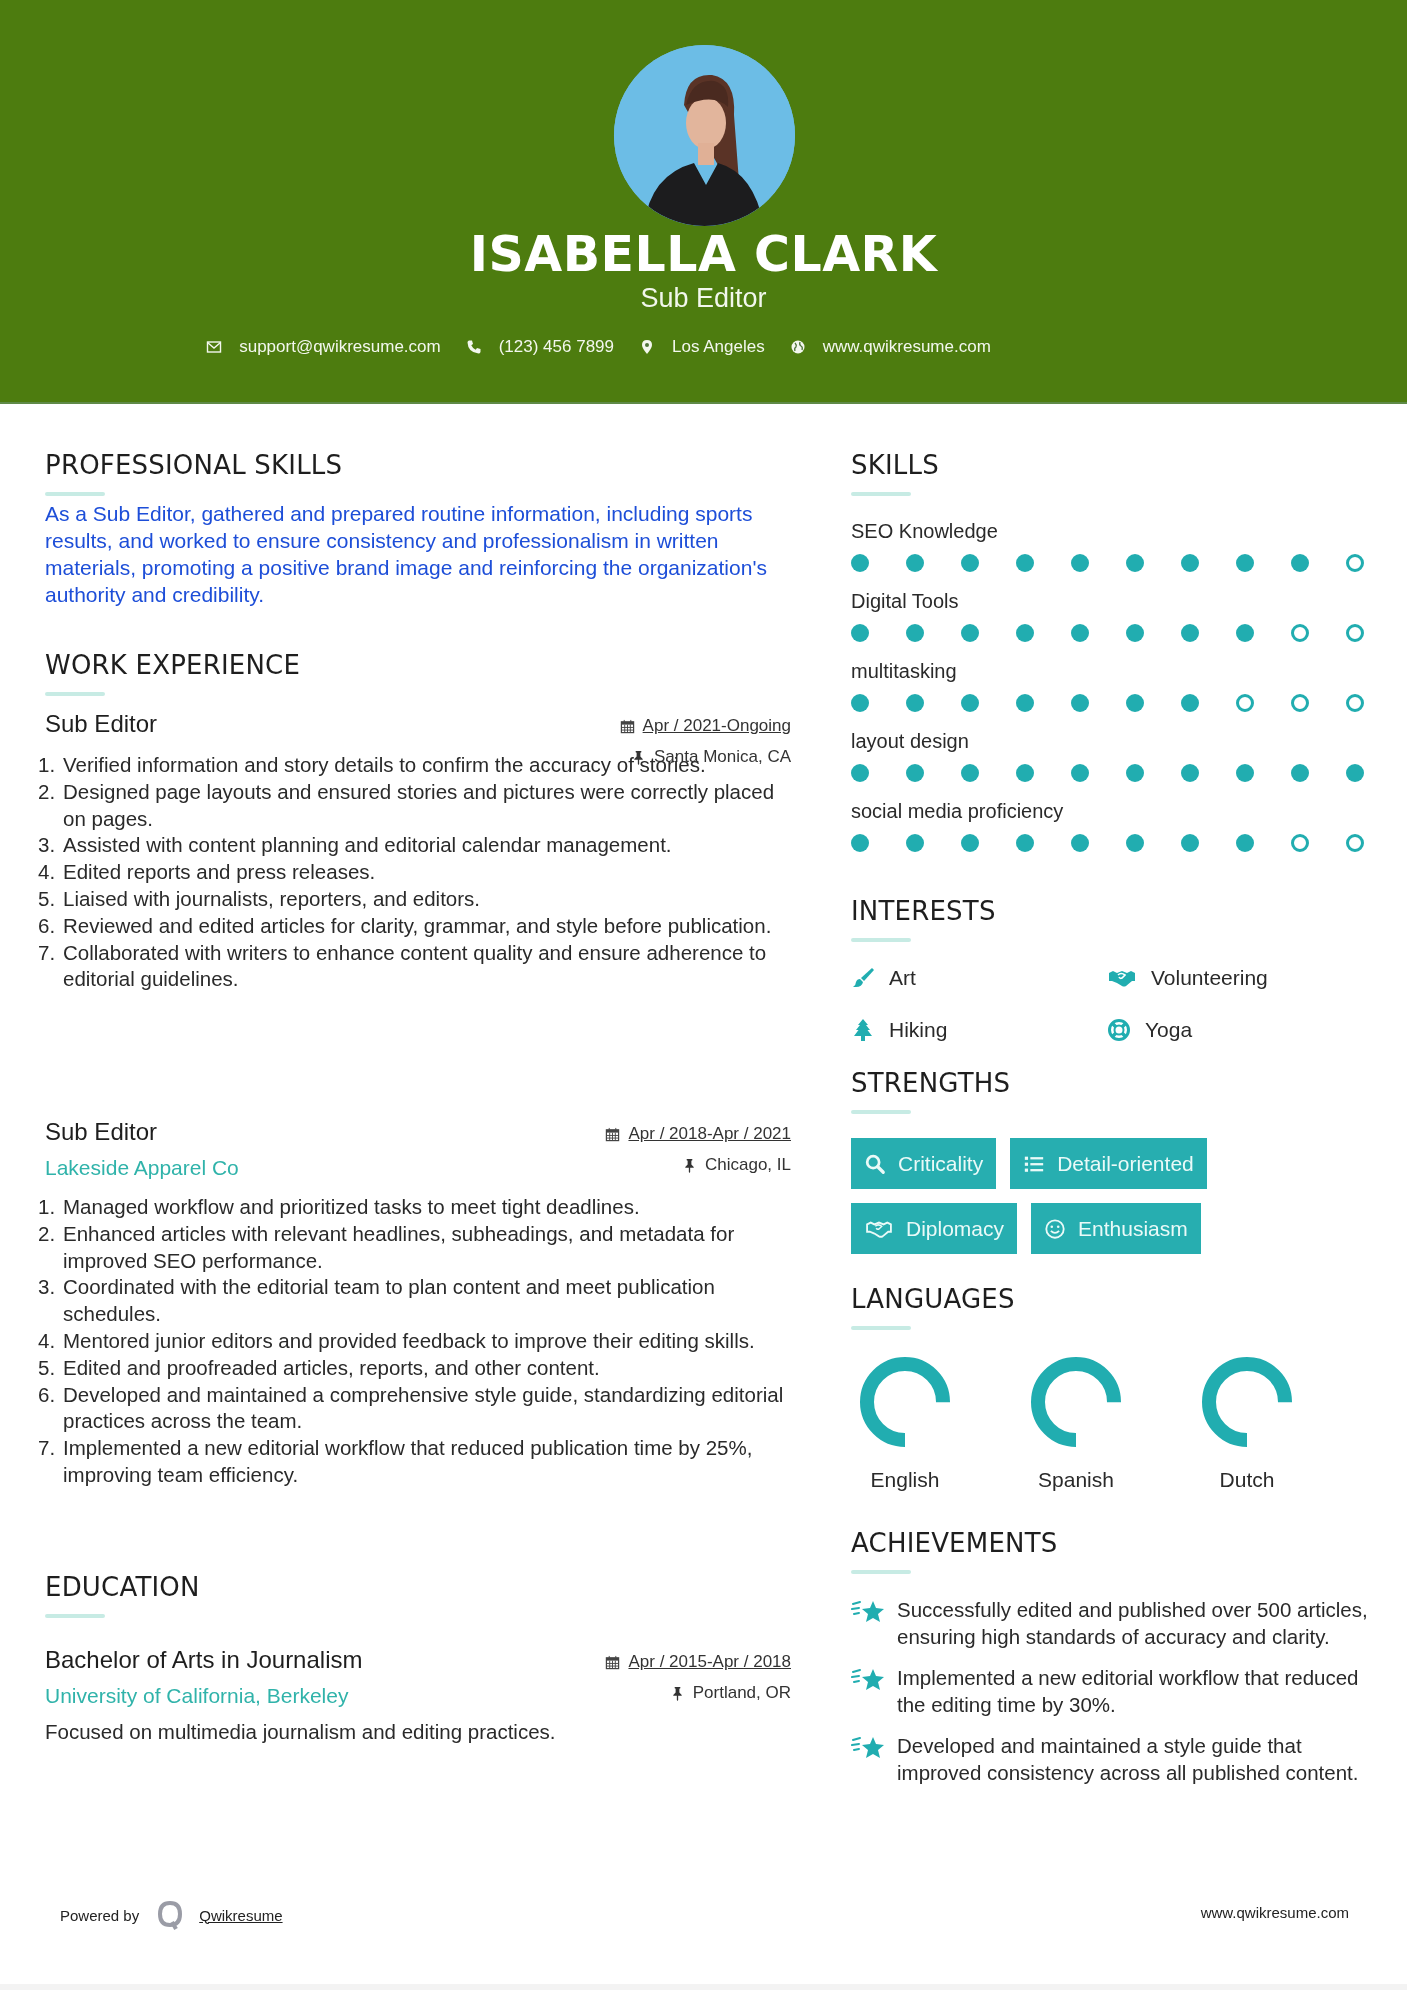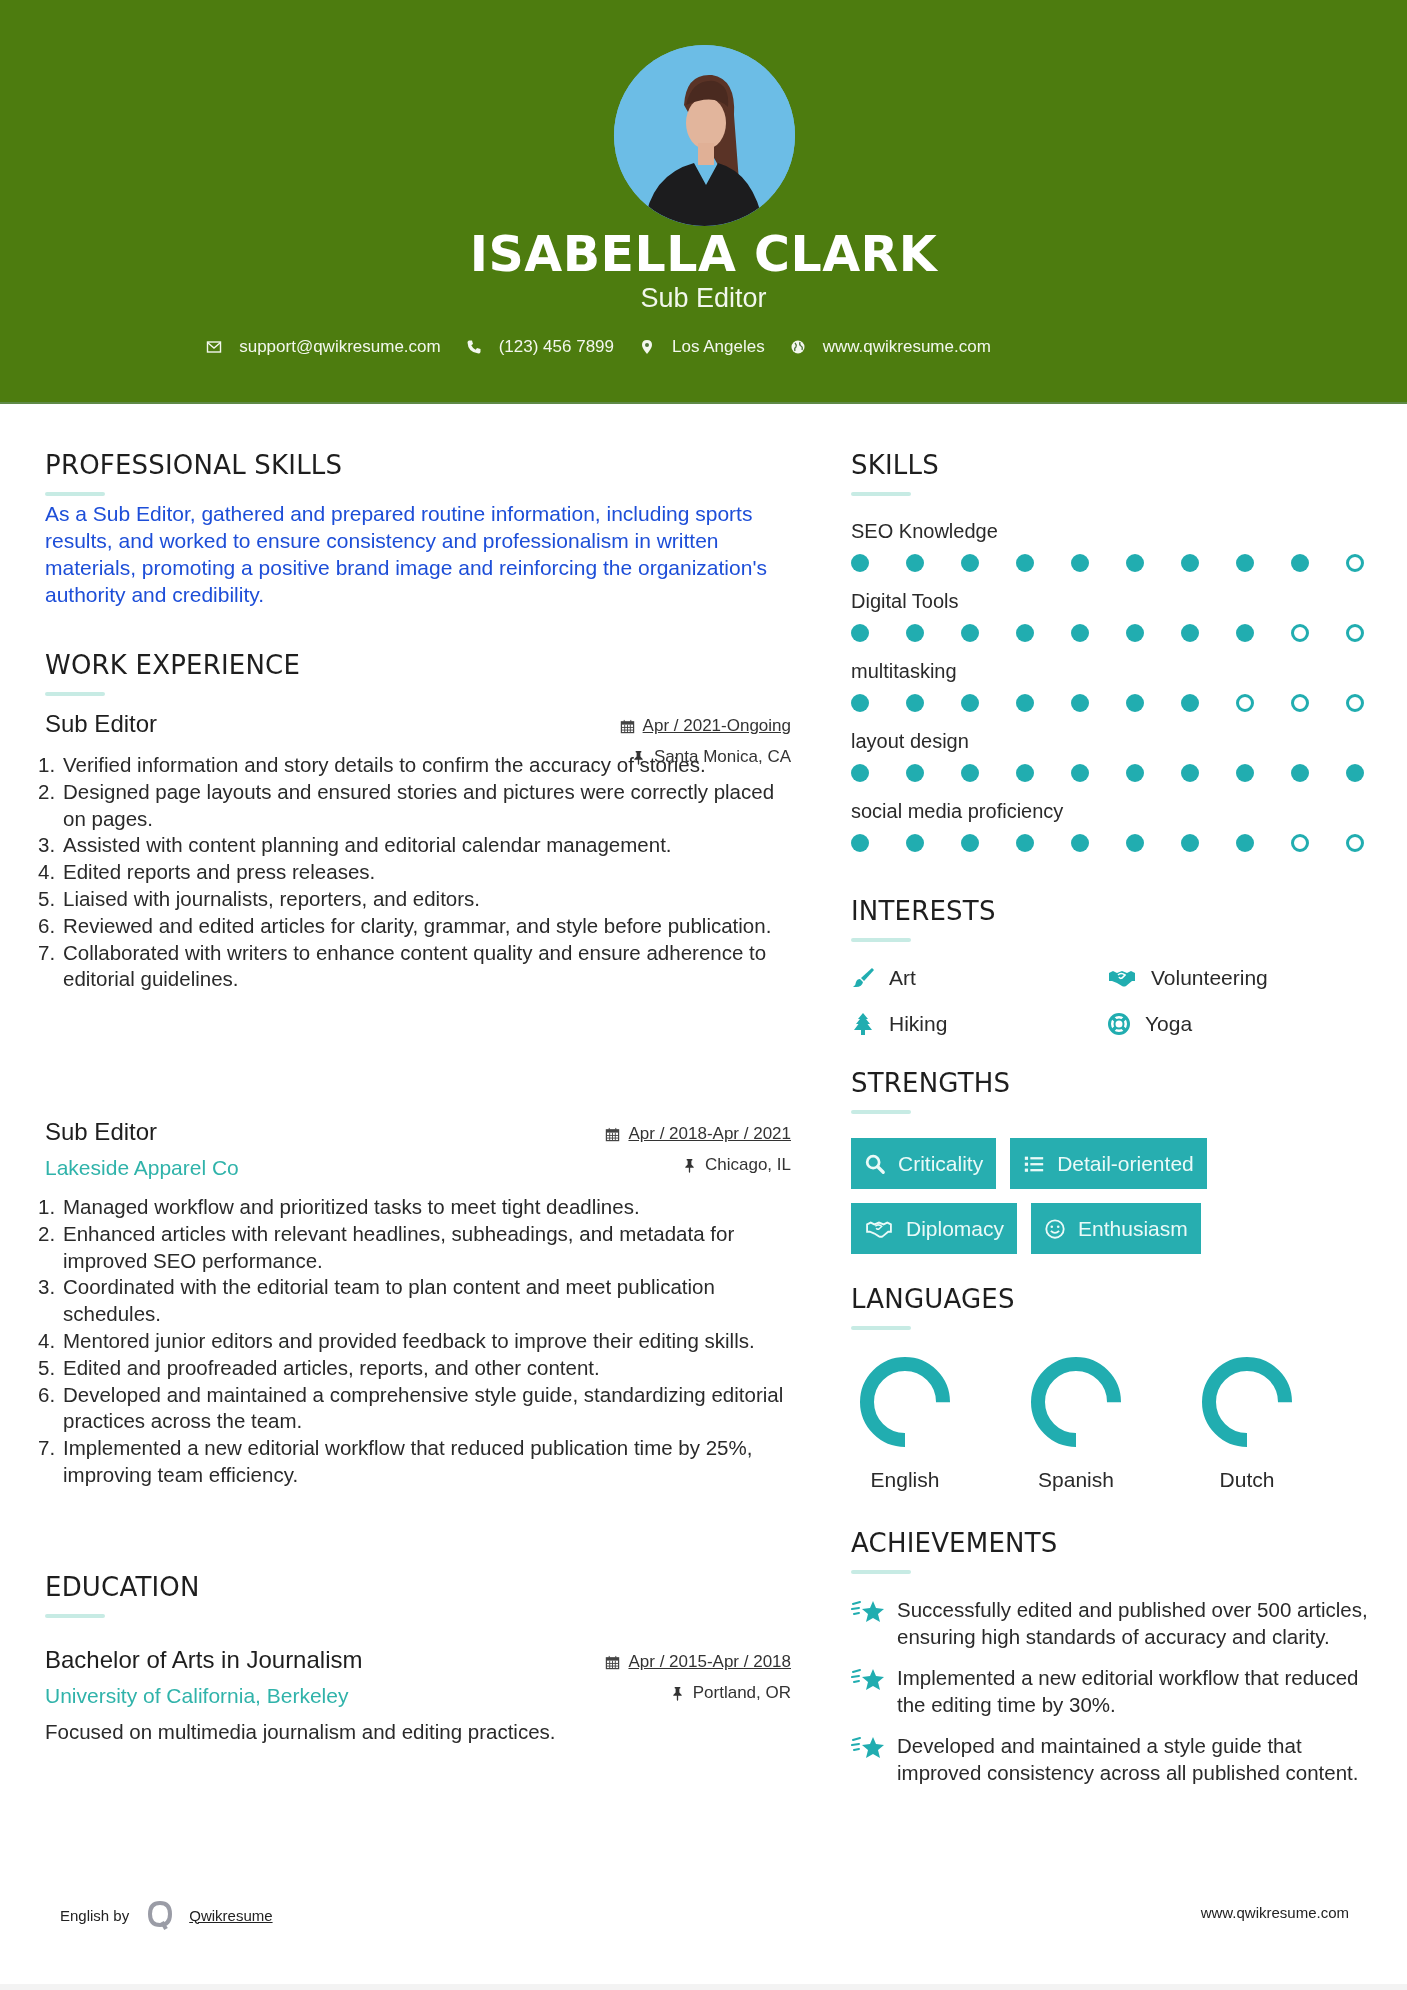--- a/index.html
+++ b/index.html
@@ -49,21 +49,21 @@
     .skill { margin-top: 0; }
     .skill-name { font-size: 20px; color: #2a2a2a; height: 30px; line-height: 30px; }
     .dots { display: flex; margin-top: 8px; height: 32px; align-items: flex-start; }
     .dot { width: 18px; height: 18px; border-radius: 50%; margin-right: 37px; flex: 0 0 auto; }
     .dot.on { background: #21adb0; }
     .dot.off { background: #fff; border: 3px solid #21adb0; }
     .skill-list { margin-top: 20px; }
 
     
     .interests { position: absolute; top: 492px; left: 0; width: 520px; }
-    .int-grid { display: grid; grid-template-columns: 256px 256px; row-gap: 14px; margin-top: 20px; }
+    .int-grid { display: grid; grid-template-columns: 256px 256px; row-gap: 20px; margin-top: 20px; }
     .int { display: flex; align-items: center; font-size: 21px; color: #2a2a2a; height: 32px; }
     .int svg { width: 24px; height: 24px; margin-right: 14px; }
 
     
     .strengths { position: absolute; top: 664px; left: 0; width: 520px; }
     .chips { margin-top: 24px; display: flex; flex-wrap: wrap; gap: 14px 14px; width: 420px; }
     .chip { background: #27aeb0; color: #eafaf8; height: 51px; padding: 0 13px; display: inline-flex; align-items: center; font-size: 21px; }
     .chip svg { width: 22px; height: 22px; margin-right: 12px; }
 
     
@@ -443,21 +443,21 @@
             <path d="M22 4 L25 11 L33 12 L27 17 L29 25 L22 21 L15 25 L17 17 L11 12 L19 11 Z" fill="#21adb0"></path>
             <path d="M2 7 L9 5 M1 12 L8 11 M3 17 L8 16" stroke="#21adb0" stroke-width="2" stroke-linecap="round"></path>
           </svg>
         <span>Developed and maintained a style guide that improved consistency across all published content.</span>
       </div>
     </div>
   </section>
 </div>
 
 <div class="footer-left">
-  <span>English by</span>
+  <span>Powered by</span>
   <svg class="q" viewBox="0 0 30 30">
       <path d="M15 3 Q5 3 5 14 Q5 25 15 25 Q25 25 25 14 Q25 3 15 3 Z" fill="none" stroke="#9a9ca6" stroke-width="4"></path>
       <path d="M17 22 L21 29" stroke="#9a9ca6" stroke-width="4"></path>
     </svg>
   <span class="brand">Qwikresume</span>
 </div>
 <div class="footer-right">www.qwikresume.com</div>
 <div class="bottom-strip"></div>
 
 </body></html>

